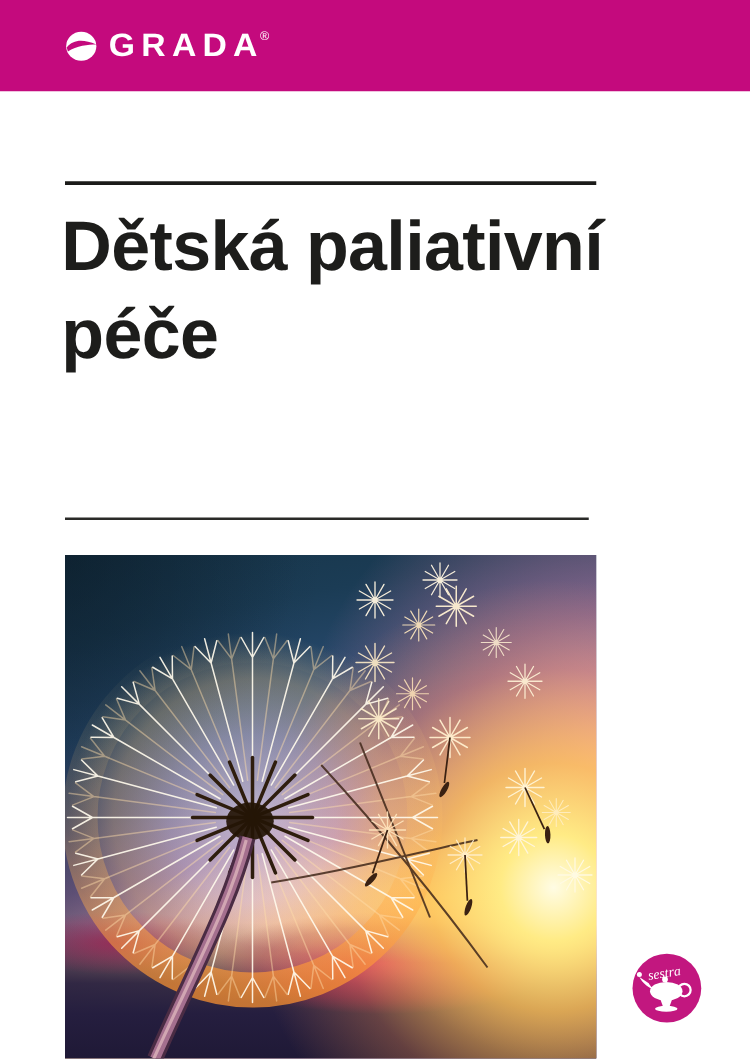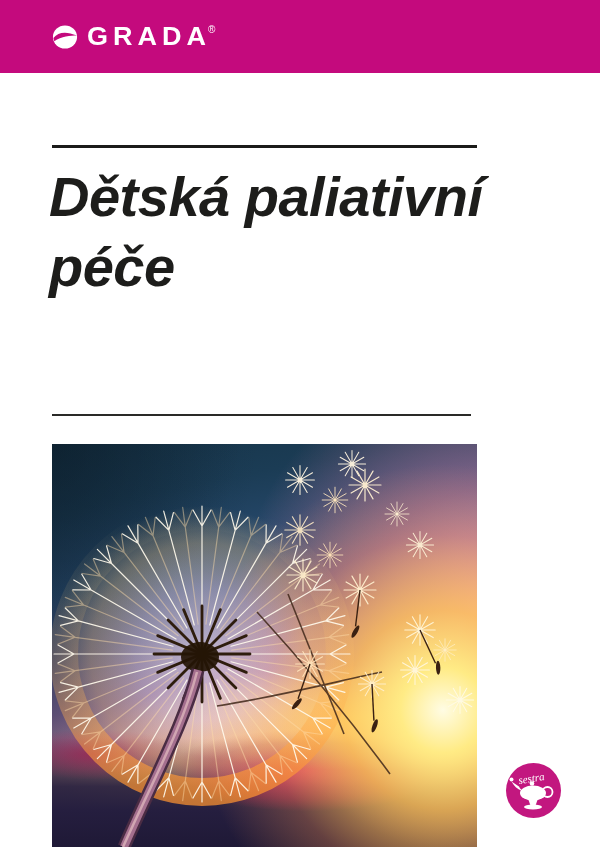--- a/index.html
+++ b/index.html
@@ -35,21 +35,21 @@
     position:absolute;left:52px;top:113px;width:480px;
     font-size:21px;line-height:26px;color:#1d1d1b;
   }
   .rule-authors{
     position:absolute;left:52px;top:145px;width:425px;height:3px;
     background:#1b1b19;
   }
   .book-title{
     position:absolute;left:49px;top:162px;width:472px;
     font-size:56px;line-height:70px;font-weight:bold;
-    color:#1d1d1b;letter-spacing:-0.5px;font-style:italic;
+    color:#1d1d1b;letter-spacing:-0.5px;
   }
   .rule-title{
     position:absolute;left:52px;top:414px;width:419px;height:2px;
     background:#2a2a28;
   }
   
   .photo{
     position:absolute;left:52px;top:444px;width:425px;height:403px;
     background:
       radial-gradient(circle at -4% -4%, rgba(8,22,32,.55) 0%, rgba(8,22,32,0) 34%),

